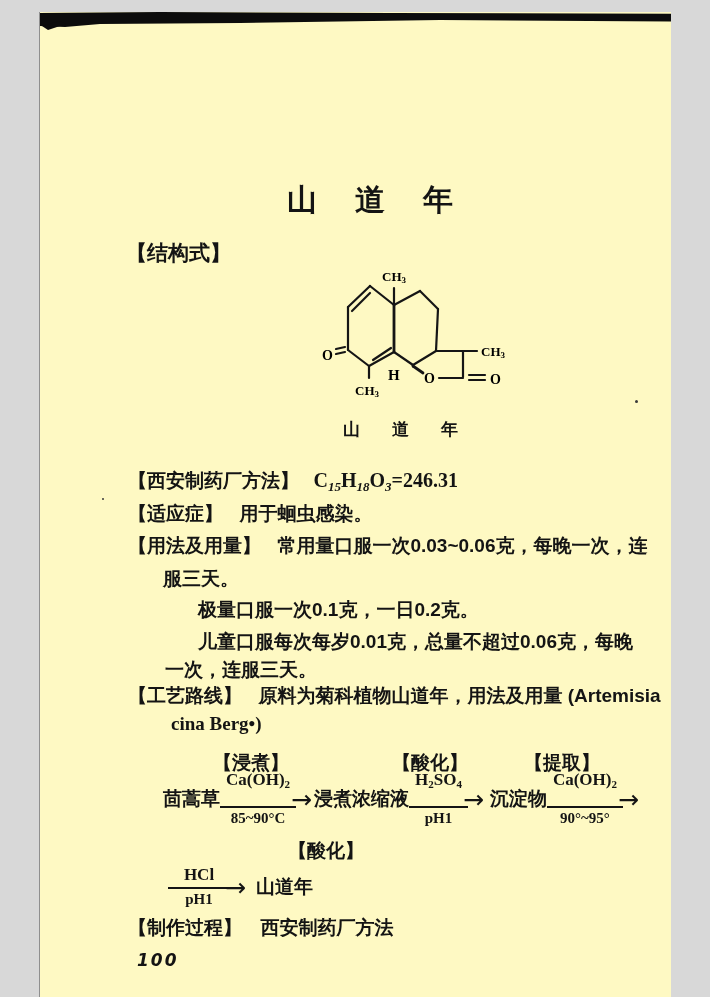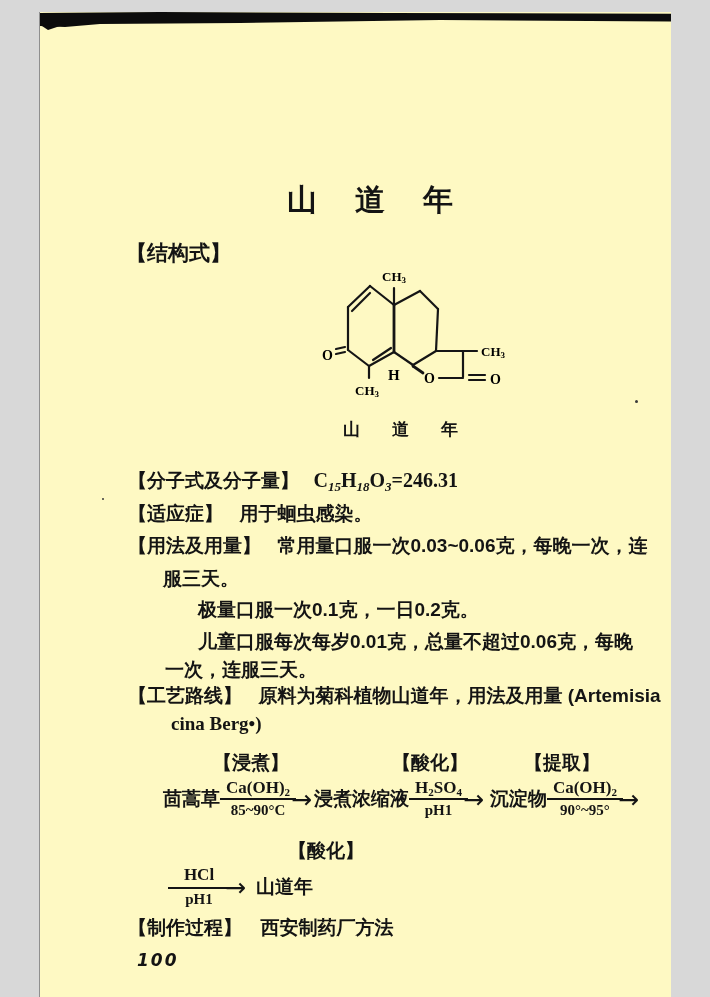--- a/index.html
+++ b/index.html
@@ -25,21 +25,21 @@
   .formula{font-size:20px;font-weight:700;}
   .formula .sb{font-size:13px;vertical-align:-4px;font-weight:700;font-style:italic;}
   .caption{font-size:17px;font-weight:700;letter-spacing:32px;}
   .stage{font-size:19px;font-weight:700;}
   .flowrow{
     position:absolute;display:flex;align-items:center;height:48px;
   }
   .flow-word{font-size:19px;font-weight:600;white-space:nowrap;}
   .frac{display:inline-flex;flex-direction:column;align-items:center;line-height:1.1;}
   .frac .num{
-    border-bottom:2.5px solid #141414;padding:0 6px 0;
+    border-bottom:2.5px solid #141414;padding:0 6px 16px;
     font-size:17px;white-space:nowrap;
   }
   .frac .num .sb{font-size:11px;vertical-align:-3px;}
   .frac .den{
     padding-top:2px;font-size:15px;font-weight:700;white-space:nowrap;
     font-family:"Liberation Serif","DejaVu Serif",serif;
   }
   .arrow{
     font-size:25px;font-weight:400;line-height:1;margin-left:-5px;
     font-family:"DejaVu Sans",sans-serif;
@@ -103,21 +103,21 @@
     <text x="198" y="92" font-size="13"><tspan>CH</tspan><tspan font-size="9" dy="2">3</tspan></text>
     <text x="39" y="96" font-size="14">O</text>
     <text x="141" y="119" font-size="14">O</text>
     <text x="207" y="120" font-size="14">O</text>
     <text x="105" y="116" font-size="15">H</text>
   </svg>
 
   <div class="abs caption" style="left:303px;top:406px;">山道年</div>
 
   <div class="abs" style="left:88px;top:456px;">
-    <span class="hdr">【分子式及分子量】</span>
+    <span class="hdr">【西安制药厂方法】</span>
     <span class="serif formula" style="margin-left:10px;"><span>C</span><sub class="sb">15</sub><span>H</span><sub class="sb">18</sub><span>O</span><sub class="sb">3</sub><span>=246.31</span></span>
   </div>
 
   <div class="abs" style="left:88px;top:489px;">
     <span class="hdr">【适应症】</span>
     <span class="body-txt" style="margin-left:12px;">用于蛔虫感染。</span>
   </div>
 
   <div class="abs" style="left:88px;top:521px;">
     <span class="hdr">【用法及用量】</span>

